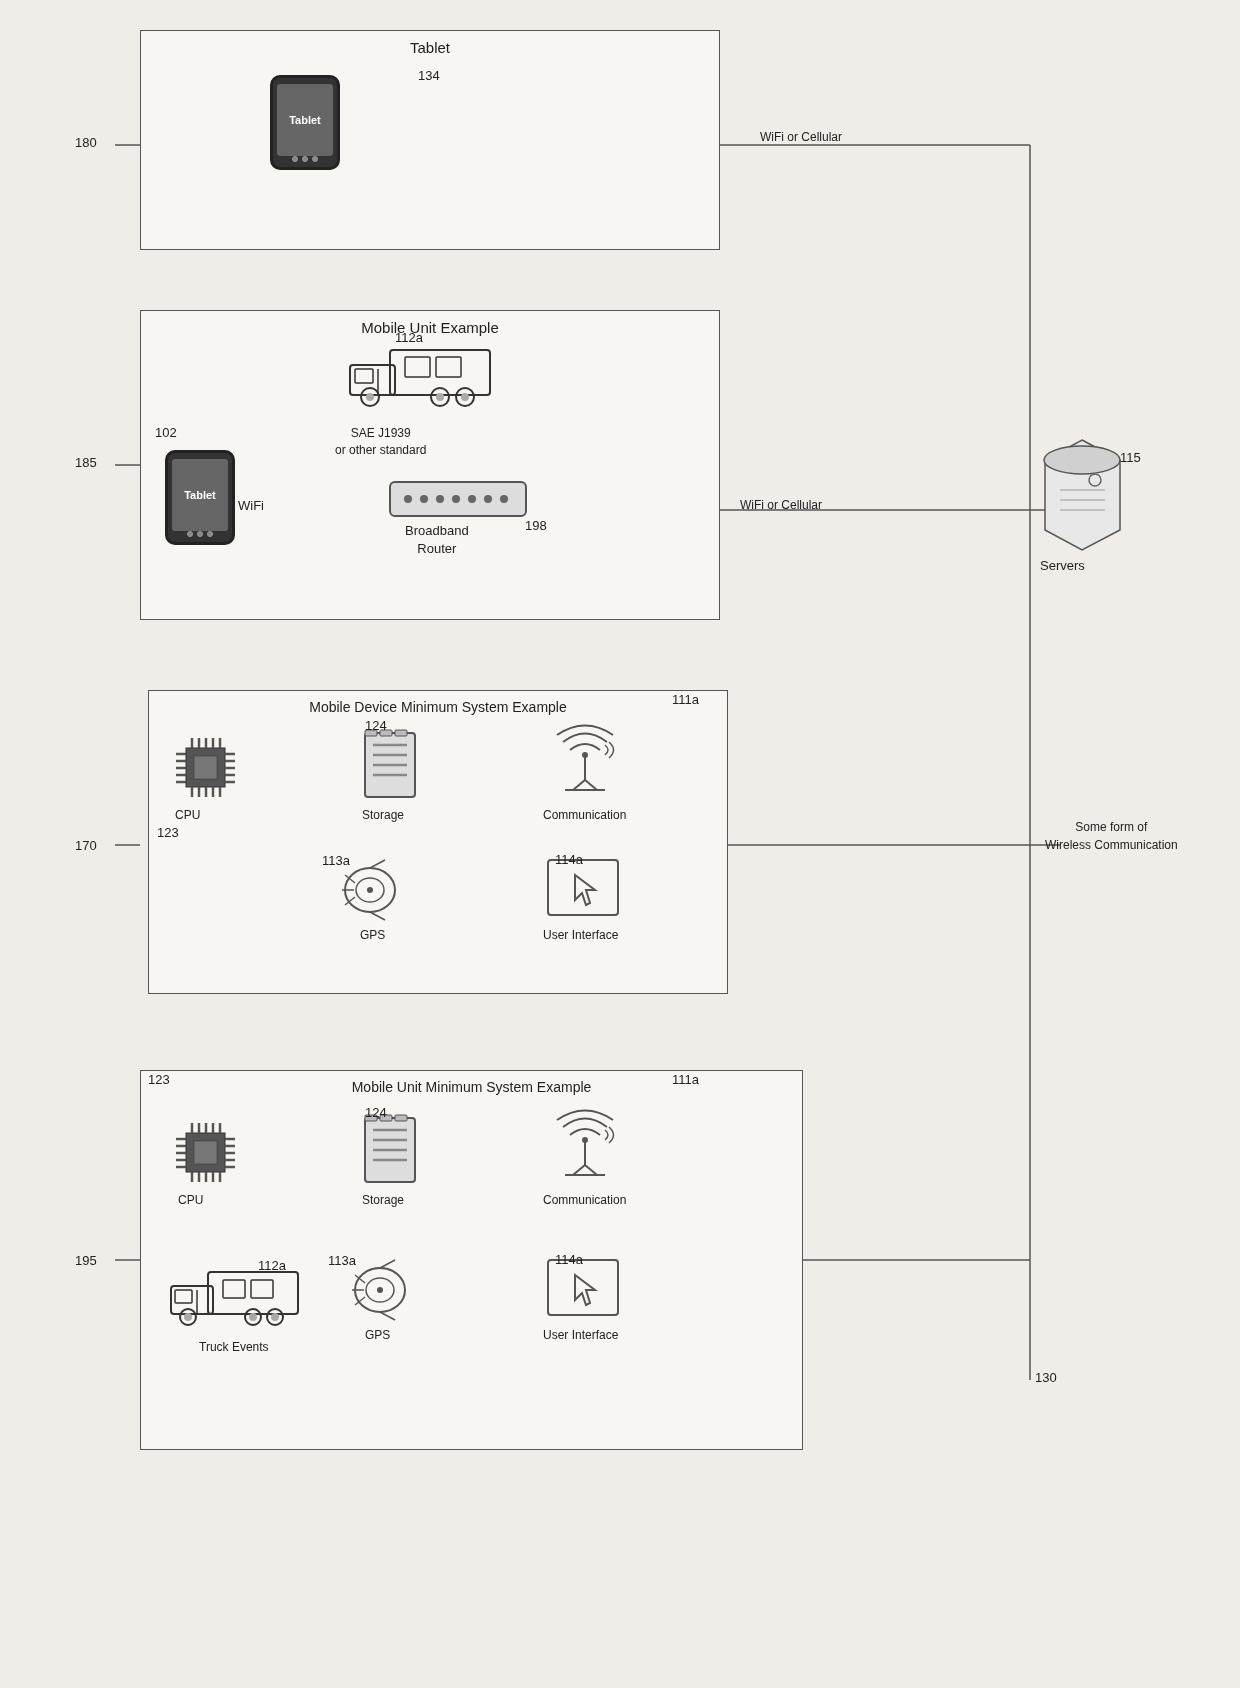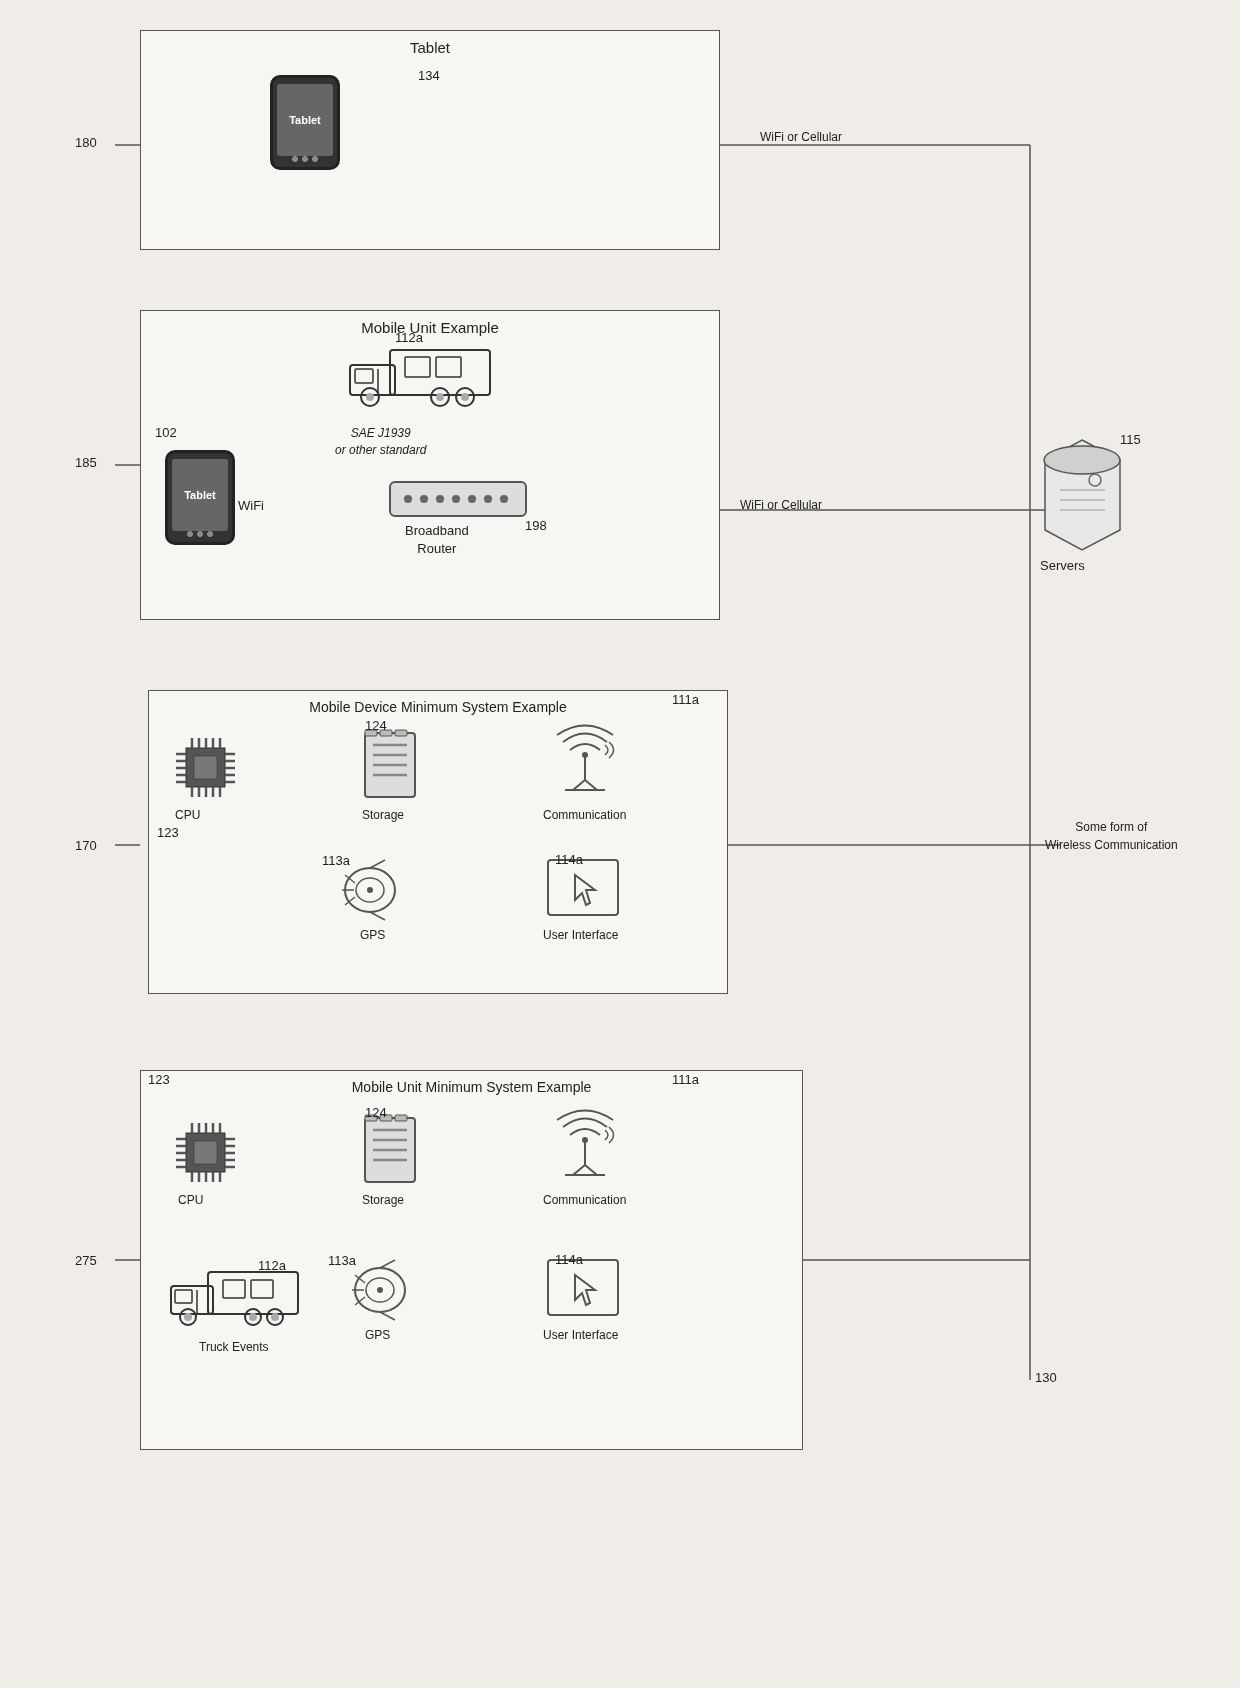--- a/index.html
+++ b/index.html
@@ -186,21 +186,21 @@
       <circle cx="100" cy="62" r="9" fill="none" stroke="#333" stroke-width="2"></circle>
       <circle cx="100" cy="62" r="4" fill="#aaa"></circle>
       <circle cx="125" cy="62" r="9" fill="none" stroke="#333" stroke-width="2"></circle>
       <circle cx="125" cy="62" r="4" fill="#aaa"></circle>
 
       <rect x="65" y="22" width="25" height="20" rx="1" fill="none" stroke="#333" stroke-width="1.5"></rect>
       <rect x="96" y="22" width="25" height="20" rx="1" fill="none" stroke="#333" stroke-width="1.5"></rect>
     </svg>
   </div>
 
-  <div class="label" style="left:335px;top:425px;font-size:12px;line-height:1.4;font-style:italic;">SAE J1939<br>or other standard</div>
+  <div class="label" style="left:335px;top:425px;font-size:12px;line-height:1.4;">SAE J1939<br>or other standard</div>
 
   <div style="position:absolute;left:388px;top:480px;">
     <svg width="140" height="38" viewBox="0 0 140 38">
       <rect x="2" y="2" width="136" height="34" rx="5" fill="#ddd" stroke="#555" stroke-width="2"></rect>
 
       <circle cx="20" cy="19" r="4" fill="#666"></circle>
       <circle cx="36" cy="19" r="4" fill="#666"></circle>
       <circle cx="52" cy="19" r="4" fill="#666"></circle>
       <circle cx="68" cy="19" r="4" fill="#666"></circle>
       <circle cx="84" cy="19" r="4" fill="#666"></circle>
@@ -242,21 +242,21 @@
 
       <line x1="20" y1="55" x2="65" y2="55" stroke="#999" stroke-width="1"></line>
       <line x1="20" y1="65" x2="65" y2="65" stroke="#999" stroke-width="1"></line>
       <line x1="20" y1="75" x2="65" y2="75" stroke="#999" stroke-width="1"></line>
       <circle cx="55" cy="45" r="6" fill="none" stroke="#666" stroke-width="1.5"></circle>
     </svg>
   </div>
 
   <div class="label" style="left:1040px;top:558px;font-size:13px;">Servers</div>
 
-  <div class="ref-num" style="left:1120px;top:432px;text-align:center;">115</div>
+  <div class="ref-num" style="left:1120px;top:450px;text-align:center;">115</div>
 
   <div class="box" style="left:140px;top:690px;width:580px;height:304px;margin-left:8px;">
     <div class="box-title" style="font-size:14px;top:8px;">Mobile Device Minimum System Example</div>
   </div>
 
   <div class="ref-num" style="left:672px;top:692px;">111a</div>
 
   <div style="position:absolute;left:168px;top:730px;">
     <svg width="75" height="75" viewBox="0 0 75 75">
 
@@ -473,17 +473,17 @@
   <div style="position:absolute;left:540px;top:1255px;">
     <svg width="85" height="70" viewBox="0 0 85 70">
       <rect x="8" y="5" width="70" height="55" rx="3" fill="none" stroke="#555" stroke-width="2"></rect>
       <path d="M35,20 L35,45 L42,38 L46,50 L50,48 L46,35 L55,35 Z" fill="none" stroke="#555" stroke-width="2"></path>
     </svg>
   </div>
   <div class="label" style="left:543px;top:1328px;font-size:12px;">User Interface</div>
 
   <div class="ref-num" style="left:555px;top:1252px;">114a</div>
 
-  <div class="ref-num" style="left:75px;top:1253px;">275</div>
+  <div class="ref-num" style="left:75px;top:1253px;">195</div>
 
   <div class="ref-num" style="left:1035px;top:1370px;">130</div>
 
 </div>
 
 </body></html>

